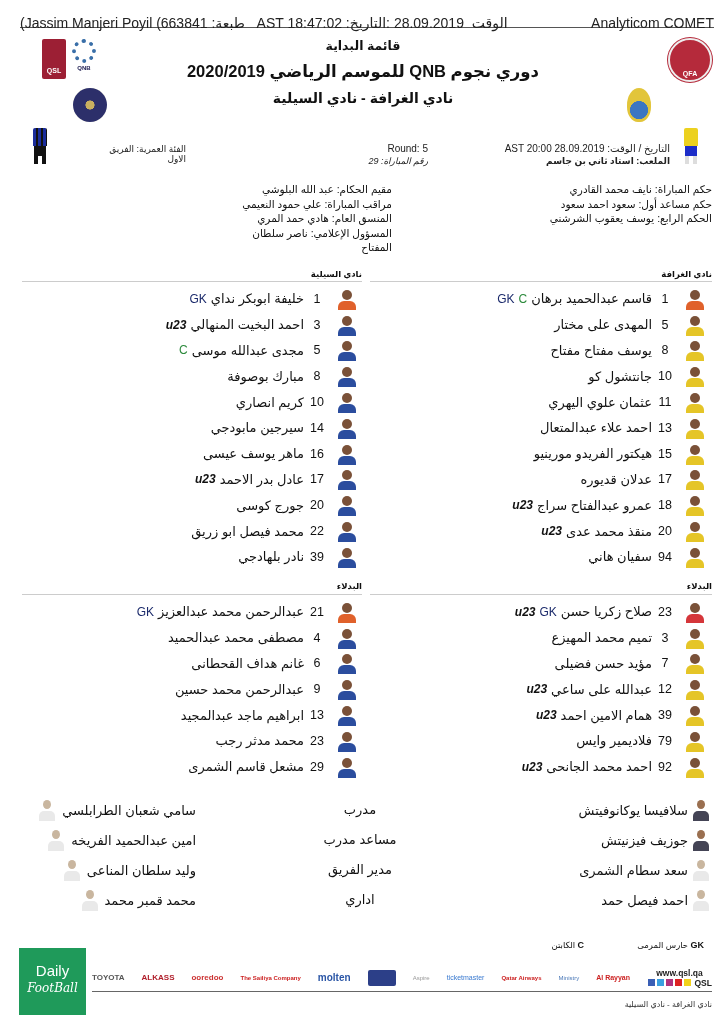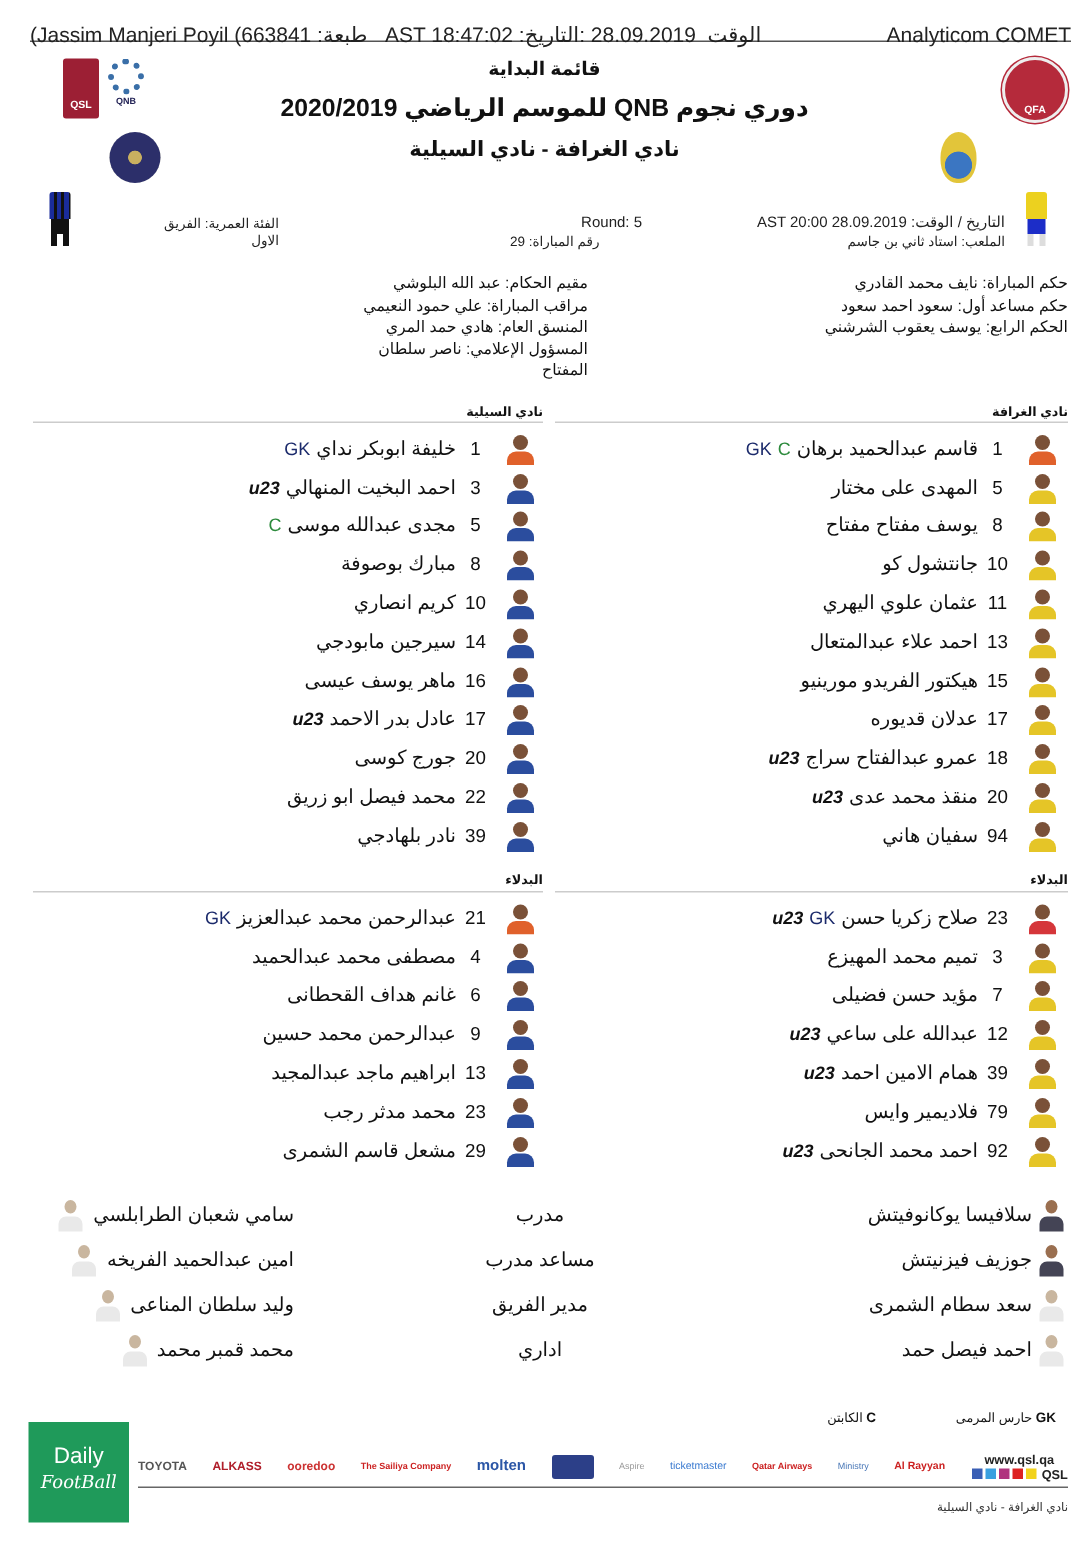--- a/index.html
+++ b/index.html
@@ -33,23 +33,23 @@
   .kit-away .shorts { background: #111; }
   .kit-away .socks { border-color: #111; }
   .kit-home { left: 684px; top: 128px; }
   .kit-home .shirt { background: #ecd11f; }
   .kit-home .shorts { background: #1c2dc8; }
   .kit-home .socks { border-color: #ddd; }
 
   .small { font-size: 9px; color: #222; position: absolute; direction: rtl; }
   .info-left-cat { left: 94px; top: 144px; width: 92px; text-align: right; }
   .info-round { left: 360px; top: 143px; width: 68px; text-align: right; direction: ltr; font-size: 10px; }
-  .info-matchno { left: 340px; top: 156px; width: 88px; text-align: left; }
+  .info-matchno { left: 340px; top: 156px; width: 88px; text-align: right; font-style: italic; }
   .info-date { left: 450px; top: 143px; width: 220px; font-size: 10px; }
-  .info-venue { left: 450px; top: 156px; width: 220px; text-align: right; }
+  .info-venue { left: 450px; top: 156px; width: 220px; text-align: right; font-weight: bold; }
 
   .officials { position: absolute; top: 182px; font-size: 10.5px; direction: rtl; line-height: 14.5px; }
   .officials.right { right: 14px; width: 280px; text-align: right; }
   .officials.left { left: 232px; width: 160px; text-align: right; }
 
   .team-head { position: absolute; font-size: 8.5px; font-weight: bold; direction: rtl; text-align: right; }
   .hr { position: absolute; height: 1px; background: #ccc; }
 
   .plist { position: absolute; direction: rtl; }
   .prow { height: 25.8px; display: flex; align-items: center; direction: rtl; }

